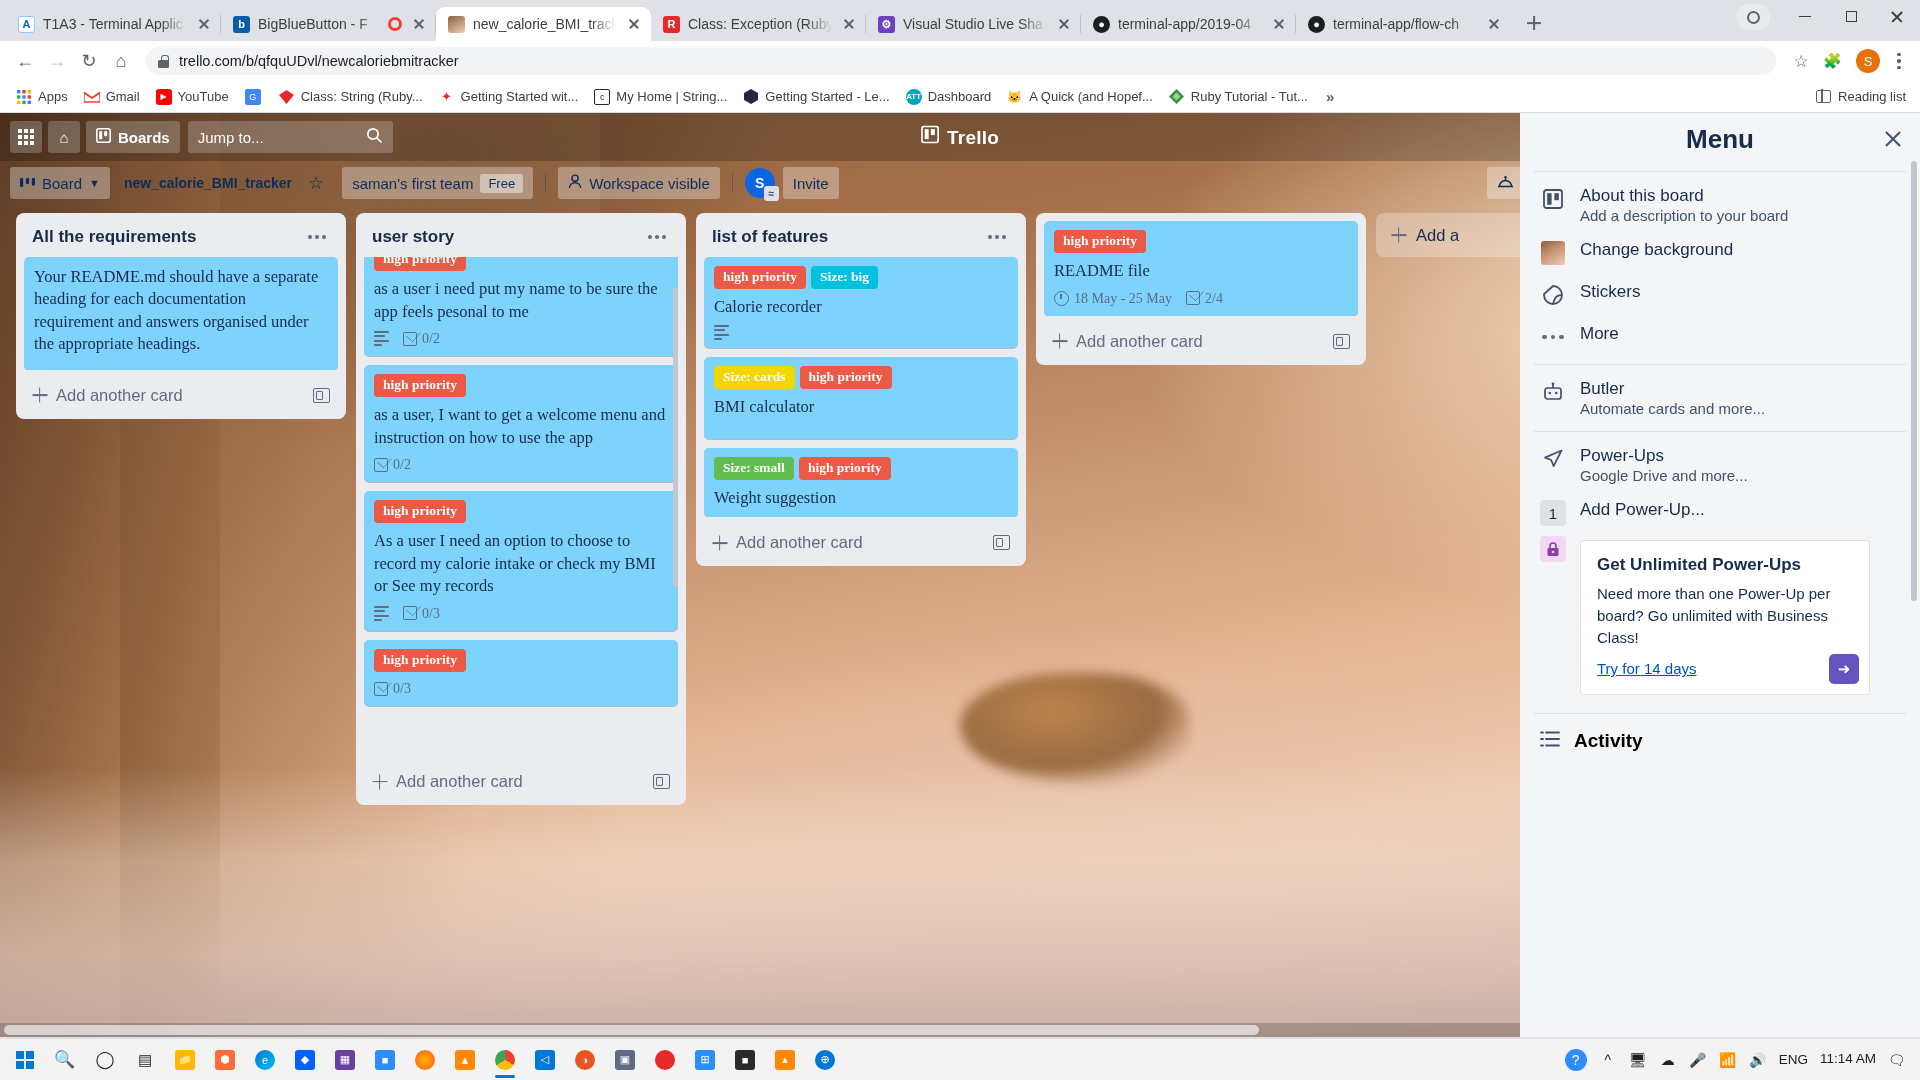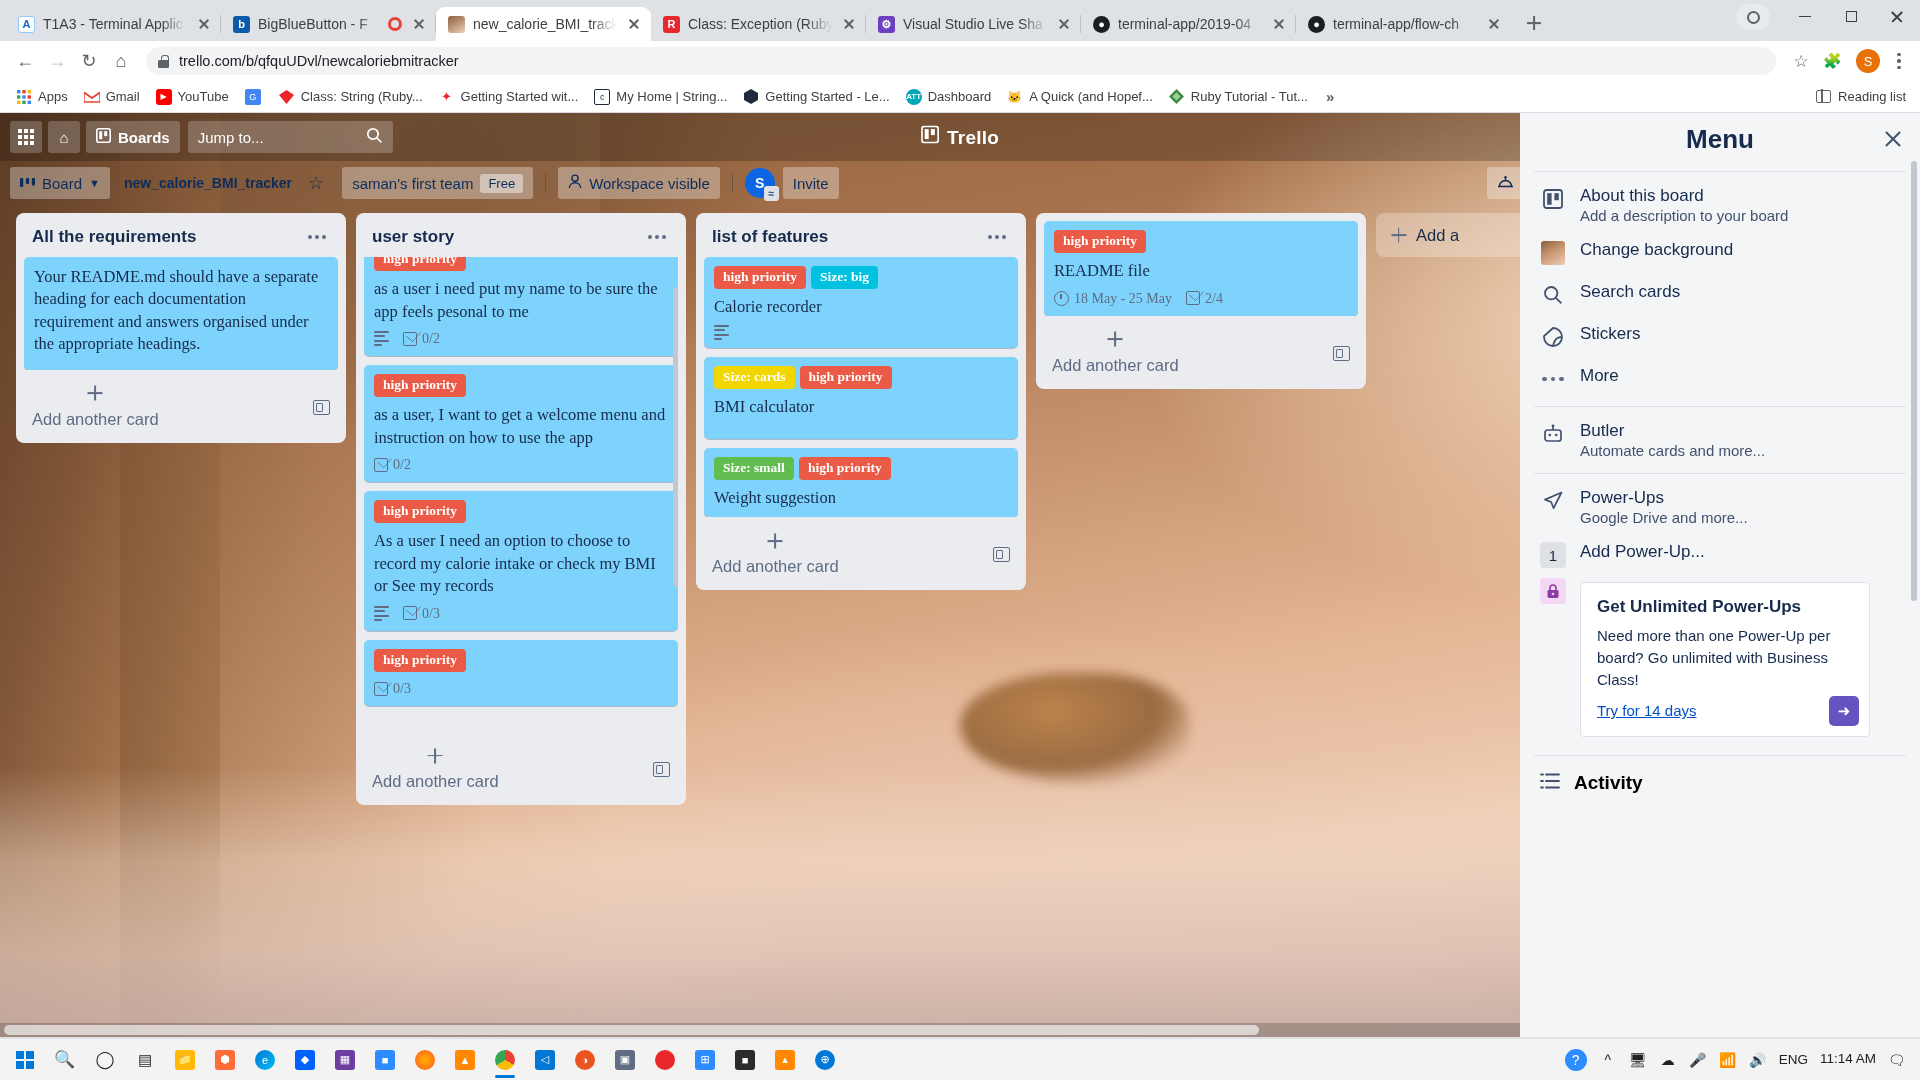--- a/index.html
+++ b/index.html
@@ -251,21 +251,21 @@
   .ico-clock {
     width: 15px; height: 15px; border: 1.7px solid #5e6c84; border-radius: 50%; position: relative;
   }
   .ico-clock::after {
     content:""; position:absolute; left: 5.4px; top: 2.4px; width: 1.5px; height: 5px; background: #5e6c84;
   }
   .add-card {
     display: flex; align-items: center; justify-content: space-between;
     padding: 10px 8px 6px 8px; color: #5e6c84; font-size: 16.5px; margin-top: 6px;
   }
-  .add-card .left { display: flex; align-items: center; gap: 9px; flex-direction: column; }
+  .add-card .left { display: flex; align-items: center; gap: 9px; }
   .plus { position: relative; width: 15px; height: 15px; }
   .plus::before, .plus::after { content:""; position:absolute; background:#5e6c84; left:50%; top:50%; }
   .plus::before { width: 15px; height: 1.8px; transform: translate(-50%,-50%); }
   .plus::after { width: 1.8px; height: 15px; transform: translate(-50%,-50%); }
   .tmpl-ico { width: 17px; height: 15px; border: 1.7px solid #5e6c84; border-radius: 2px; position: relative; }
   .tmpl-ico::after {
     content:""; position:absolute; left: 2px; top: 2px; width: 5px; height: 7px;
     border: 1.5px solid #5e6c84; border-radius: 1px;
   }
   .list-scroll {
@@ -864,31 +864,20 @@
 
       <div class="mrow">
         <span class="mico">
             <span class="bg-swatch"></span>
           </span>
         <span class="mtexts">
           <span class="mlabel">Change background</span>
         </span>
       </div>
 
-      <div class="mrow">
-        <span class="mico">
-          <svg width="20" height="20" viewBox="0 0 20 20">
-              <circle cx="8.2" cy="8.2" r="6.2" fill="none" stroke="#42526e" stroke-width="1.8"></circle>
-              <line x1="12.8" y1="12.8" x2="18.4" y2="18.4" stroke="#42526e" stroke-width="1.8"></line>
-            </svg>
-        </span>
-        <span class="mtexts">
-          <span class="mlabel">Search cards</span>
-        </span>
-      </div>
 
       <div class="mrow">
         <span class="mico">
           <svg width="20" height="20" viewBox="0 0 20 20">
               <path d="M10 1a9 9 0 1 1-9 9c0-.3 0-.6.1-.9L10 1z" fill="none" stroke="#42526e" stroke-width="1.8"></path>
               <path d="M19 10c-4 0-7 1-9 9" fill="none" stroke="#42526e" stroke-width="1.8"></path>
             </svg>
         </span>
         <span class="mtexts">
           <span class="mlabel">Stickers</span>

